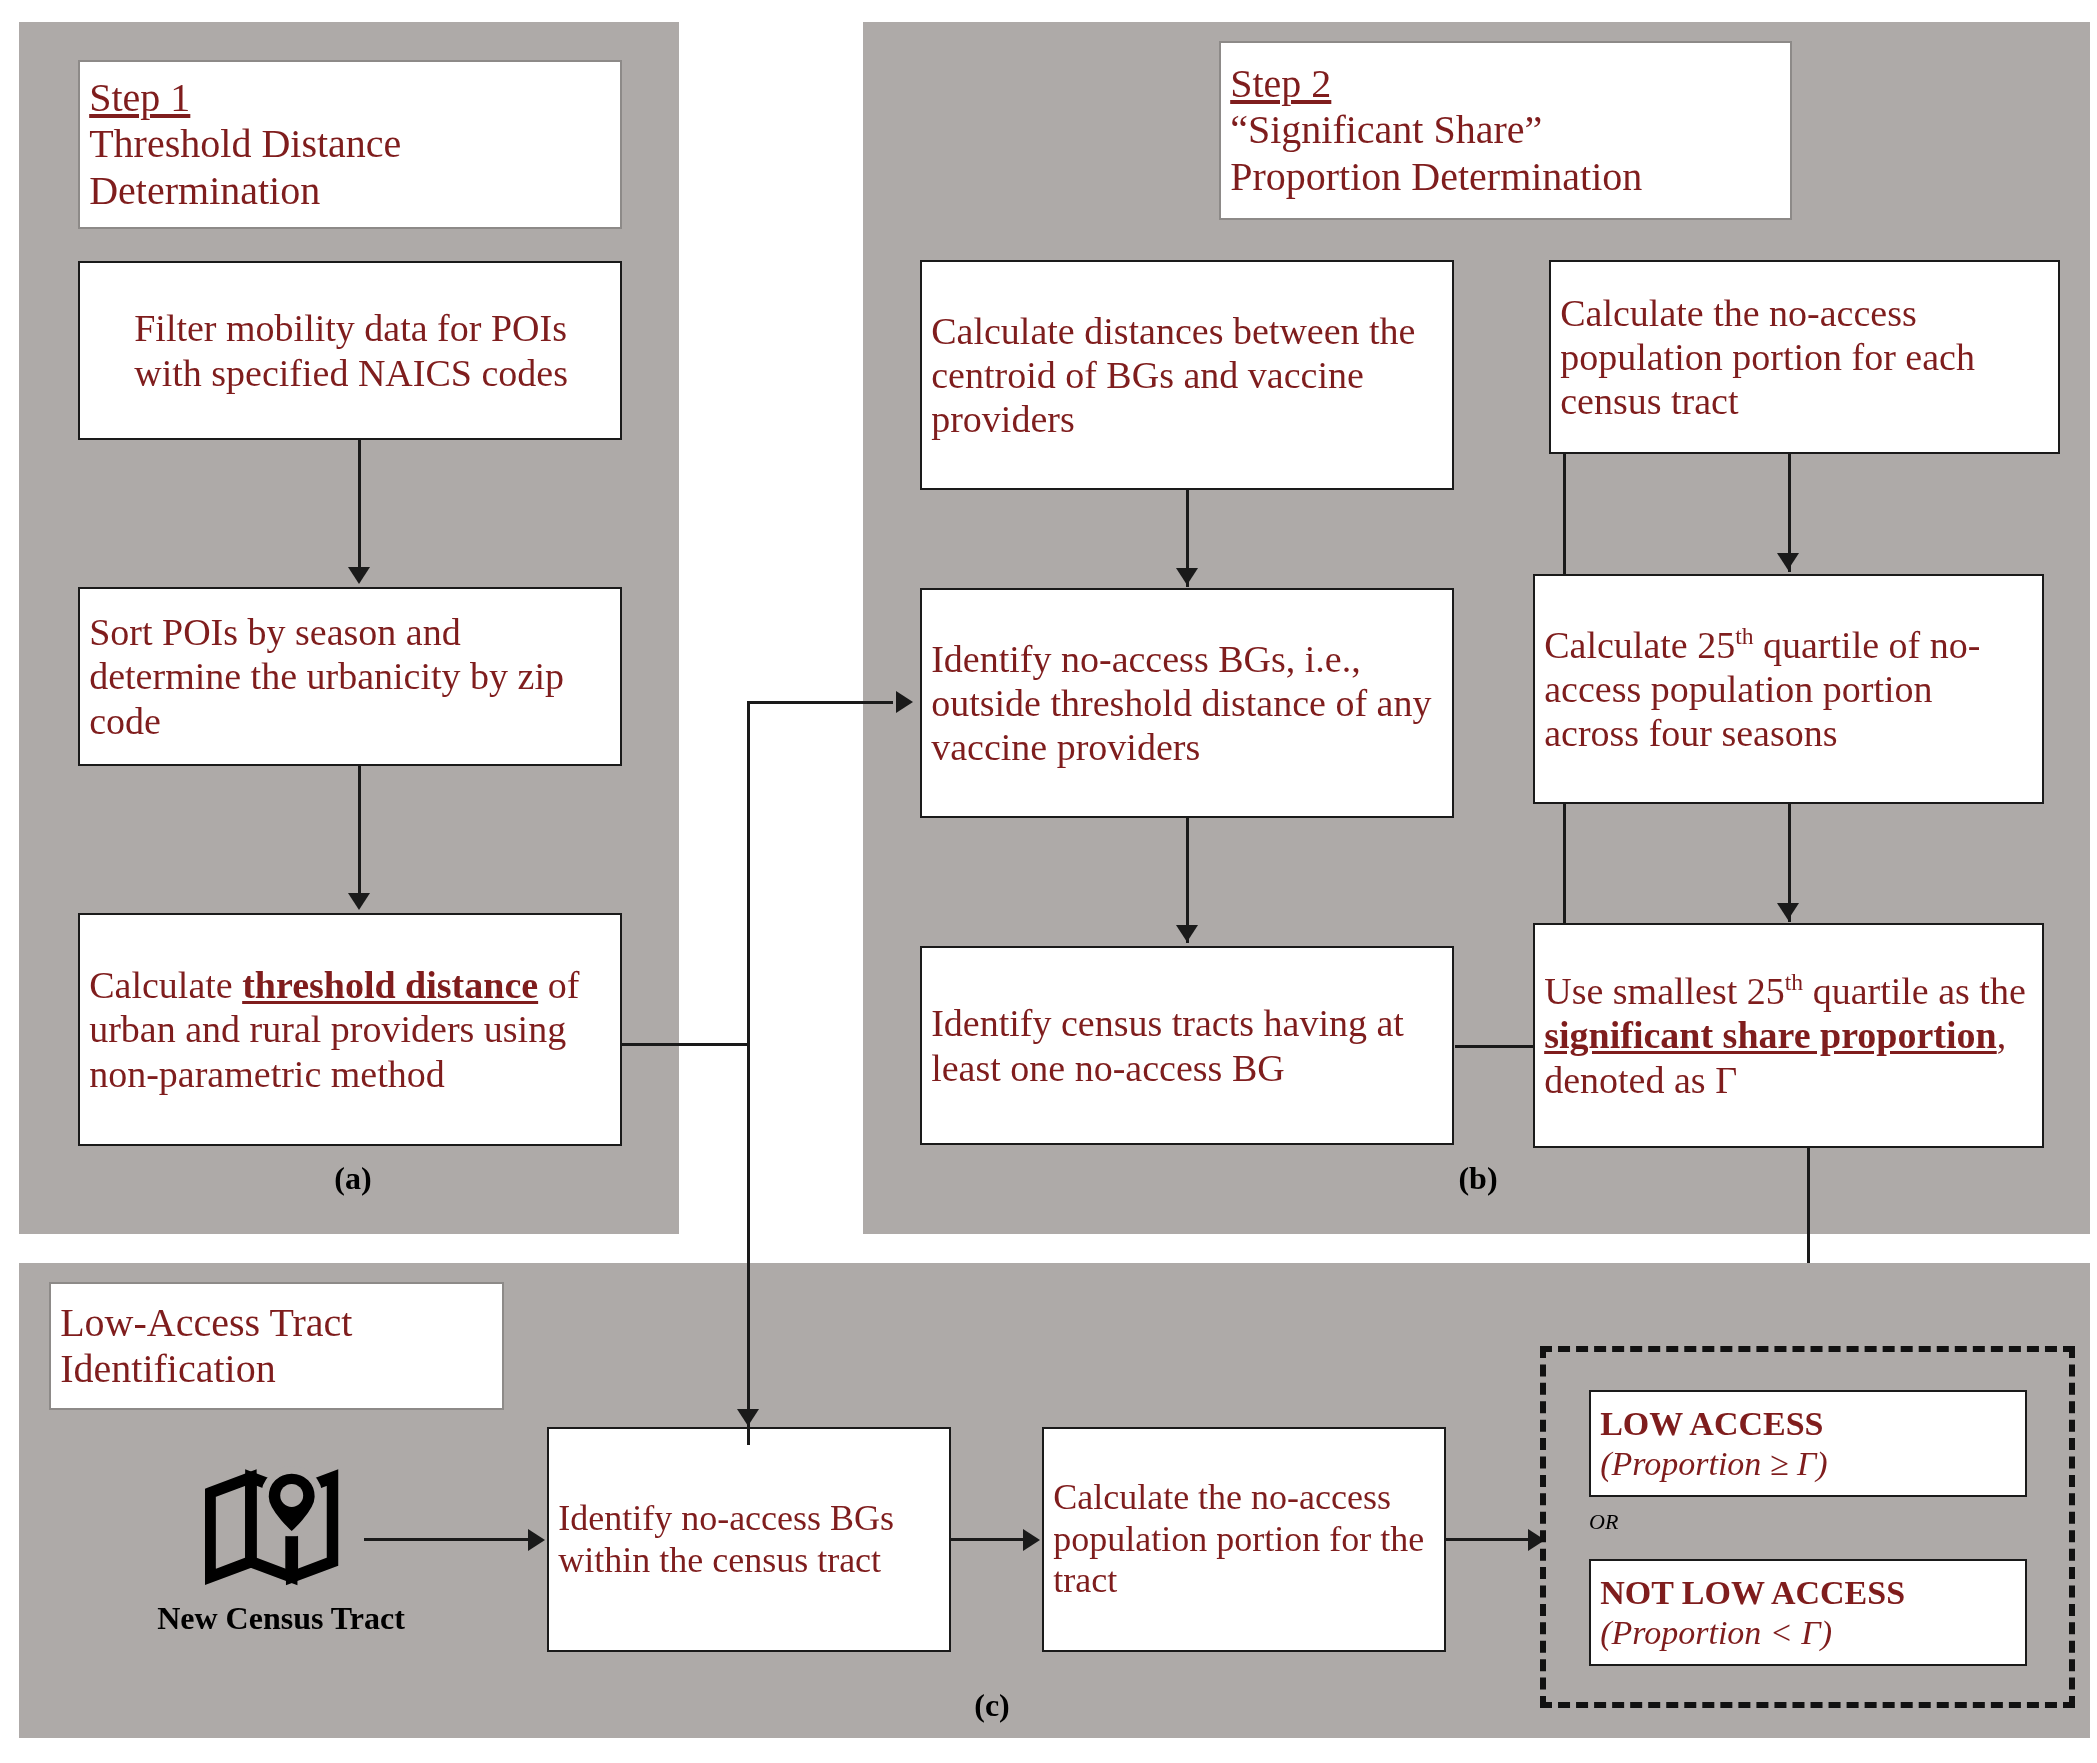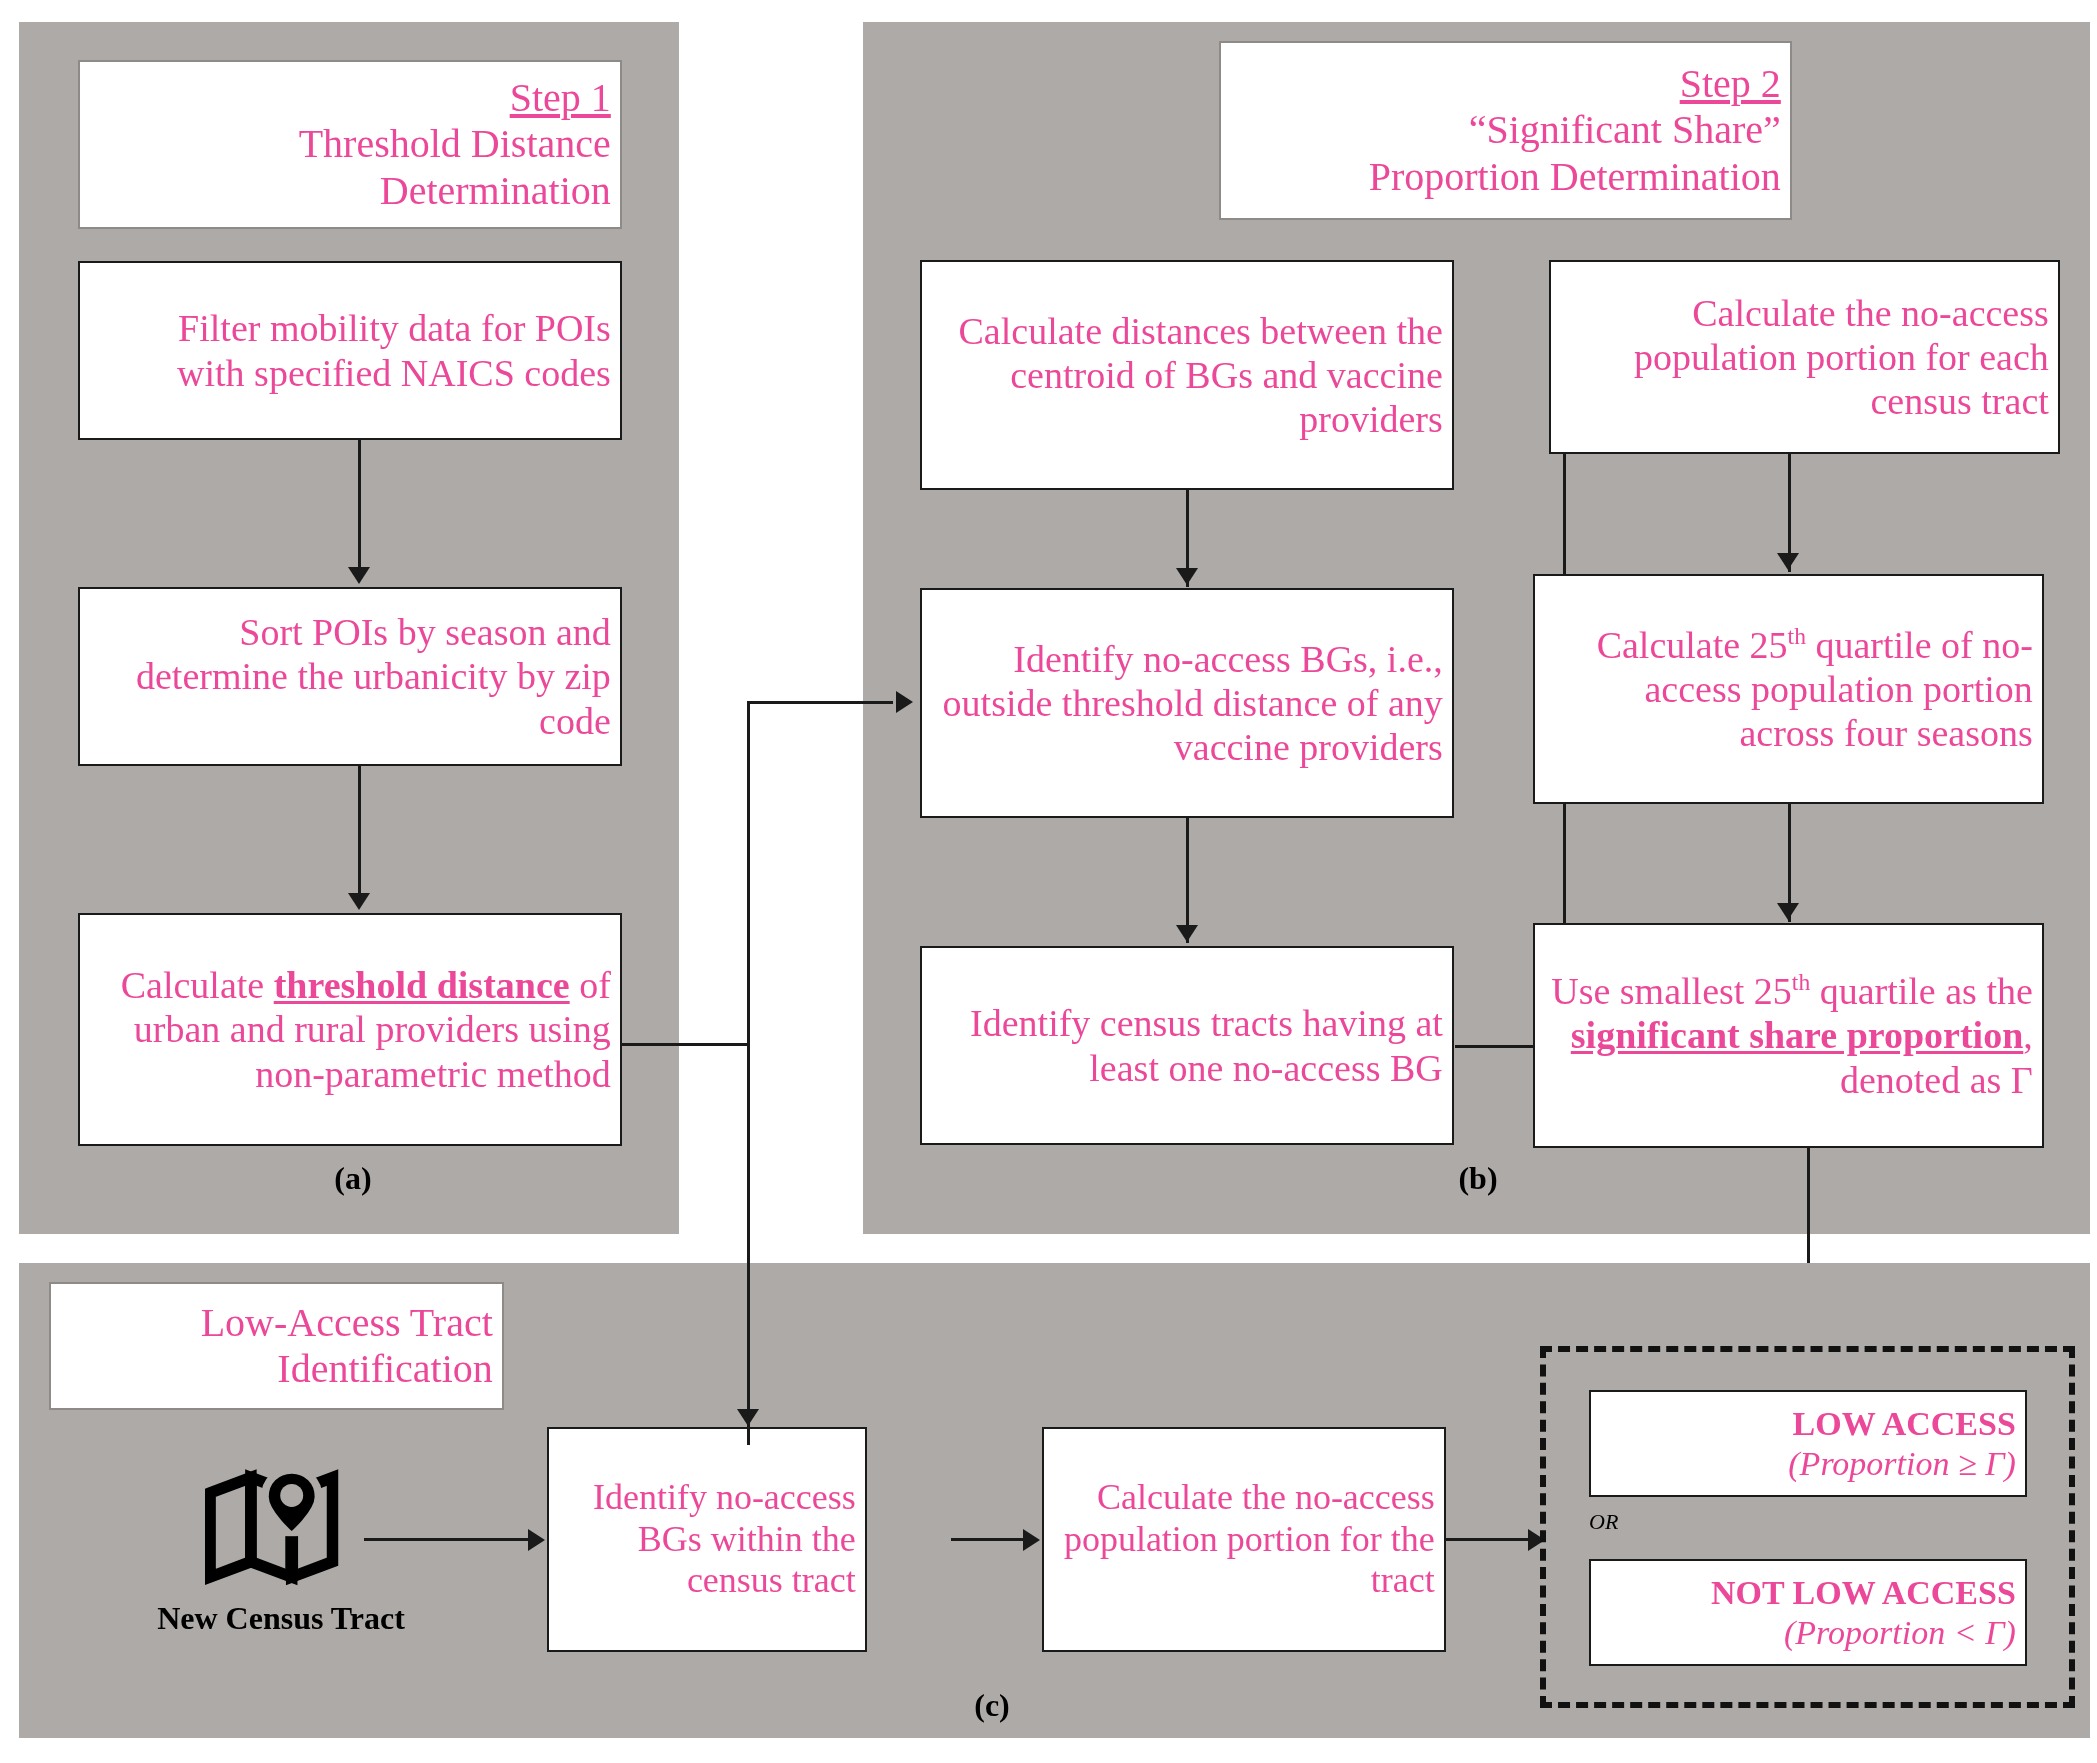--- a/index.html
+++ b/index.html
@@ -18,22 +18,22 @@
 
   
   .box{
     position:absolute;
     background:#ffffff;
     border:2px solid #1a1a1a;
     box-sizing:border-box;
     display:flex;
     align-items:center;
     justify-content:center;
-    text-align:right;
-    color:#ec4899;
+    text-align:left;
+    color:#7f1d1d;
     line-height:1.16;
   }
   .box .txt{display:block;padding:0 9.2px;width:100%;}
   .title-box{border:2px solid #8d8a88;}
   .f66{font-size:34px;}
   .f70{font-size:36px;}
   .f74{font-size:38px;}
   .f78{font-size:40px;}
 
   u.ul{text-decoration:underline;text-underline-offset:3.1px;}
@@ -211,21 +211,21 @@
       <circle cx="68" cy="26" r="9" fill="#aeaaa8"></circle>
 
       <rect x="63" y="58" width="10" height="26" fill="#000"></rect>
     </svg>
   </div>
   <div class="iconlabel" style="left:153px;top:1600px;width:256px;">New Census Tract</div>
 
   <div class="ln lnh" style="left:364px;top:1538px;width:169px;height:2.6px;"></div>
   <div class="arrow-r" style="left:528px;top:1529px;"></div>
 
-  <div class="box f70" style="left:547px;top:1427px;width:320px;height:225px;">
+  <div class="box f70" style="left:547px;top:1427px;width:404px;height:225px;">
     <span class="txt">Identify no-access BGs within the census tract</span>
   </div>
 
   <div class="ln lnh" style="left:951px;top:1538px;width:82px;height:2.6px;"></div>
   <div class="arrow-r" style="left:1023px;top:1529px;"></div>
 
   <div class="box f70" style="left:1042px;top:1427px;width:404px;height:225px;">
     <span class="txt">Calculate the no-access population portion for the tract</span>
   </div>
 

